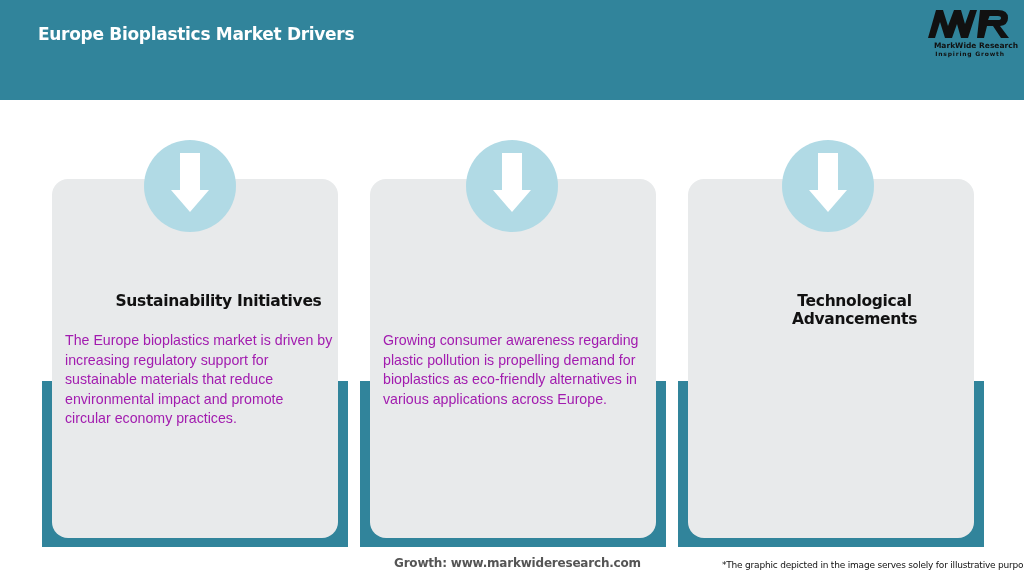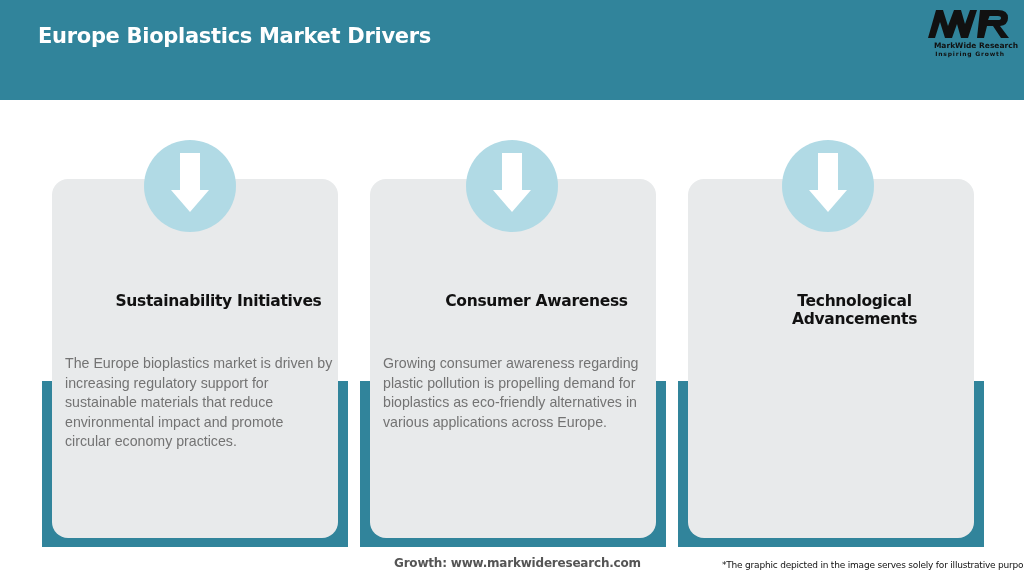--- a/index.html
+++ b/index.html
@@ -6,21 +6,21 @@
     html, body { width: 1024px; height: 576px; overflow: hidden; background: #ffffff; }
     body { position: relative; font-family: "Liberation Sans", sans-serif; }
 
     .header {
       position: absolute; left: 0; top: 0; width: 1024px; height: 100px;
       background: #31849b;
     }
     .header-title {
       position: absolute; left: 38px; top: 24px;
       color: #ffffff; font-family: "DejaVu Sans", sans-serif;
-      font-weight: bold; font-size: 21px; letter-spacing: -0.3px;
+      font-weight: bold; font-size: 17px; letter-spacing: -0.3px;
     }
     .logo { position: absolute; left: 922px; top: 8px; width: 96px; height: 50px; }
     .logo-mark { position: absolute; left: 4px; top: 0; width: 86px; height: 32px; }
     .logo-name {
       position: absolute; left: 0; top: 33px; width: 96px; text-align: right;
       font-family: "DejaVu Sans", sans-serif; font-weight: bold; font-size: 7.5px; color: #111;
       white-space: nowrap;
     }
     .logo-tag {
       position: absolute; left: 0; top: 42px; width: 96px; text-align: center;
@@ -43,22 +43,21 @@
     }
     .icon-circle svg { position: absolute; left: 0; top: 0; }
     .card-title {
       position: absolute; left: 0; top: 113px; width: 286px; text-align: center;
       font-family: "DejaVu Sans", sans-serif; font-weight: bold; font-size: 15.5px;
       color: #111111; letter-spacing: -0.3px; padding-left: 47px;
     }
     .card-desc {
       position: absolute; left: 13px; top: 152px; width: 268px;
       font-family: "Liberation Sans", sans-serif; font-size: 14.2px; line-height: 19.5px;
-      color: #737373;
-      margin-top: 23px;
+      color: #a21caf;
     }
 
     .source {
       position: absolute; left: 394px; top: 556px;
       font-family: "DejaVu Sans", sans-serif; font-weight: bold; font-size: 12px;
       color: #555555; letter-spacing: -0.2px;
     }
     .disclaimer {
       position: absolute; left: 722px; top: 560px;
       font-family: "DejaVu Sans", sans-serif; font-size: 9px; color: #111111;
@@ -89,21 +88,20 @@
   <div class="icon-circle" style="left:102px;">
     <svg width="92" height="92" viewBox="0 0 92 92">
       <path d="M36 13 L56 13 L56 50 L65 50 L46 72 L27 50 L36 50 Z" fill="#ffffff"></path>
     </svg>
   </div>
 </div>
 
 <div class="card-wrap" style="left:360px;">
   <div class="card-backing"></div>
   <div class="card">
-    <div class="card-title">Consumer Awareness</div>
     <div class="card-desc">Growing consumer awareness regarding plastic pollution is propelling demand for bioplastics as eco-friendly alternatives in various applications across Europe.</div>
   </div>
   <div class="icon-circle" style="left:106px;">
     <svg width="92" height="92" viewBox="0 0 92 92">
       <path d="M36 13 L56 13 L56 50 L65 50 L46 72 L27 50 L36 50 Z" fill="#ffffff"></path>
     </svg>
   </div>
 </div>
 
 <div class="card-wrap" style="left:678px;">

